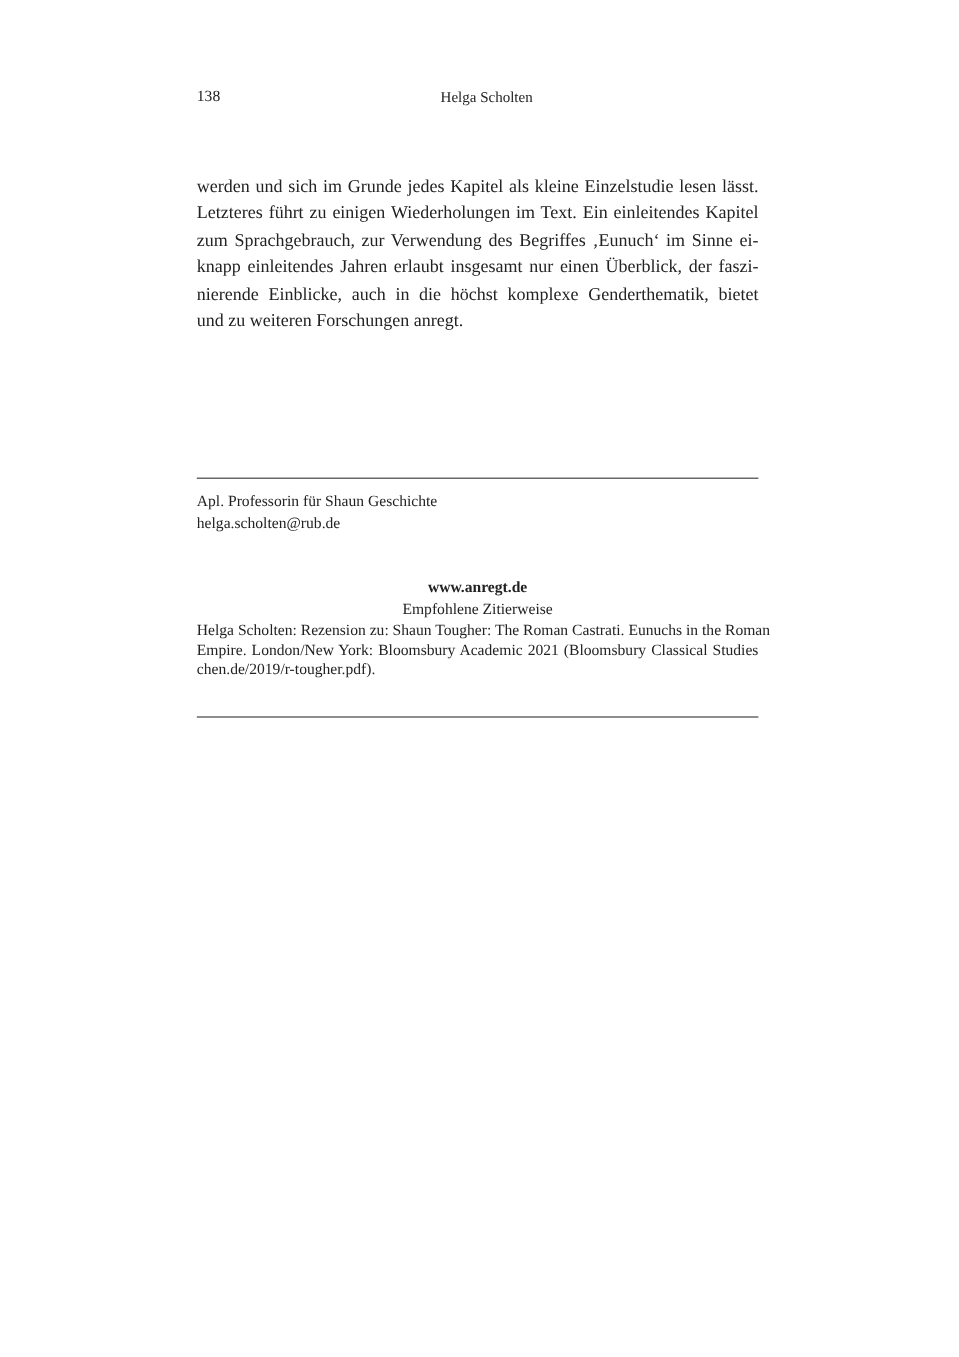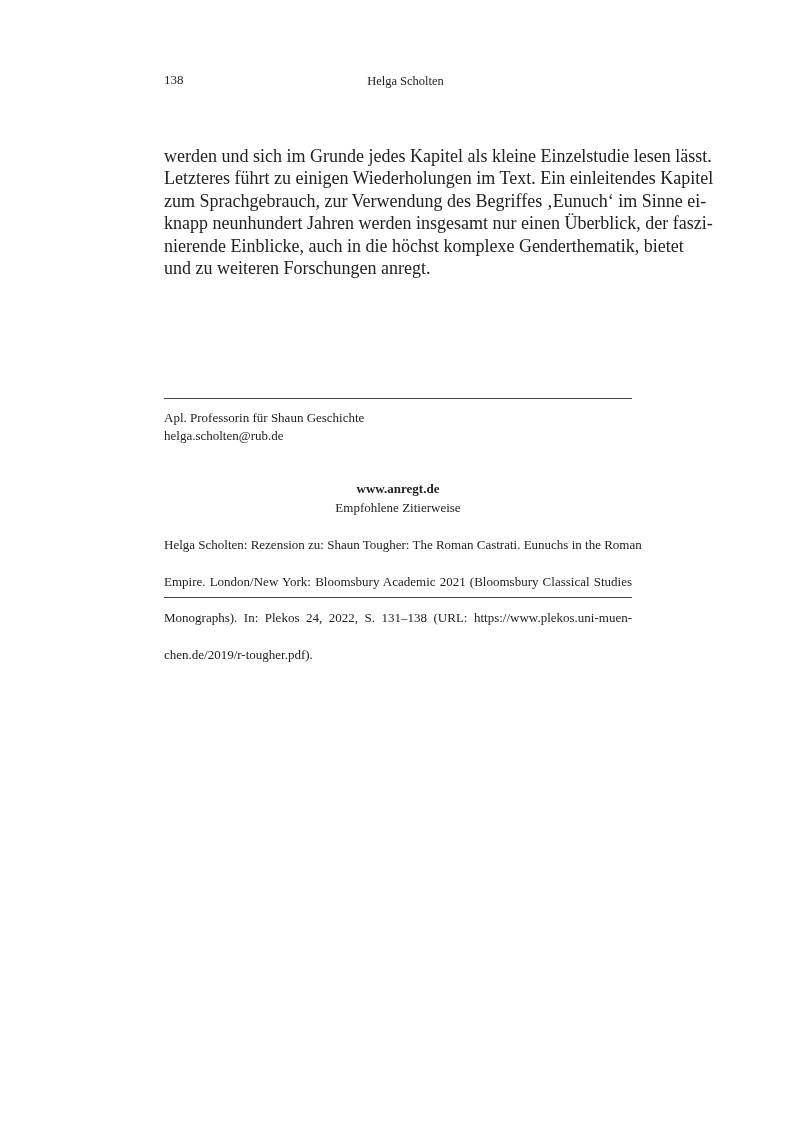--- a/index.html
+++ b/index.html
@@ -1,58 +1,57 @@
 <!DOCTYPE html>
 <html><head>
 <meta charset="utf-8">
 <style>
   html, body { margin: 0; padding: 0; background: #ffffff; }
   body { width: 799px; height: 1131px; position: relative; overflow: hidden;
          font-family: "Liberation Serif", "DejaVu Serif", serif; color: #222; }
   .page-number { position: absolute; left: 164px; top: 72px; font-size: 13px; }
   .running-head { position: absolute; left: 0; width: 799px; top: 74px; text-align: center; font-size: 12.5px; padding-left: 12px; box-sizing: border-box; }
-  .body-text { position: absolute; left: 164px; width: 468px; top: 145px; font-size: 18px; line-height: 22.4px; }
+  .body-text { position: absolute; left: 164px; width: 468px; top: 145px; font-size: 15px; line-height: 22.4px; }
   .body-text .line { display: block; white-space: nowrap; text-align: justify; text-align-last: justify; }
   .body-text .line.last { text-align-last: left; }
   .rule { position: absolute; left: 164px; width: 468px; height: 0; border-top: 1.4px solid #444; }
   .rule.top { top: 398px; }
   .rule.bottom { top: 597px; }
   .author-block { position: absolute; left: 164px; top: 409px; font-size: 13px; line-height: 17.5px; }
   .author-block div { white-space: nowrap; }
   .site { position: absolute; left: 164px; width: 468px; top: 481px; text-align: center; font-size: 13px; font-weight: bold; }
   .cite-head { position: absolute; left: 164px; width: 468px; top: 500px; text-align: center; font-size: 13px; font-family: Liberation Serif, serif; }
   .citation { position: absolute; left: 164px; width: 468px; top: 517px; font-size: 13px; line-height: 16.5px; }
-  .citation .line { display: block; white-space: nowrap; text-align: justify; text-align-last: justify; margin-top: 20px; }
+  .citation .line { display: block; white-space: nowrap; text-align: justify; text-align-last: justify; }
   .citation .line.last { text-align-last: left; }
 </style>
 </head>
 <body>
 
 <div class="page-number">138</div>
 <div class="running-head">Helga Scholten</div>
 
 <div class="body-text">
   <span class="line">werden und sich im Grunde jedes Kapitel als kleine Einzelstudie lesen lässt.</span>
   <span class="line">Letzteres führt zu einigen Wiederholungen im Text. Ein einleitendes Kapitel</span>
   <span class="line">zum Sprachgebrauch, zur Verwendung des Begriffes ‚Eunuch‘ im Sinne ei-</span>
-  <span class="line">knapp neunhundert Jahren werden insgesamt nur einen Überblick, der faszi-</span>
+  <span class="line">knapp einleitendes Jahren erlaubt insgesamt nur einen Überblick, der faszi-</span>
   <span class="line">nierende Einblicke, auch in die höchst komplexe Genderthematik, bietet</span>
   <span class="line last">und zu weiteren Forschungen anregt.</span>
 </div>
 
 <div class="rule top"></div>
 
 <div class="author-block">
   <div>Apl. Professorin für Shaun Geschichte</div>
   <div>helga.scholten@rub.de</div>
 </div>
 
 <div class="site">www.anregt.de</div>
 <div class="cite-head">Empfohlene Zitierweise</div>
 
 <div class="citation">
   <span class="line">Helga Scholten: Rezension zu: Shaun Tougher: The Roman Castrati. Eunuchs in the Roman</span>
   <span class="line">Empire. London/New York: Bloomsbury Academic 2021 (Bloomsbury Classical Studies</span>
-  <span class="line">Monographs). In: Plekos 24, 2022, S. 131–138 (URL: https://www.plekos.uni-muen-</span>
   <span class="line last">chen.de/2019/r-tougher.pdf).</span>
 </div>
 
 <div class="rule bottom"></div>
 
 </body></html>

